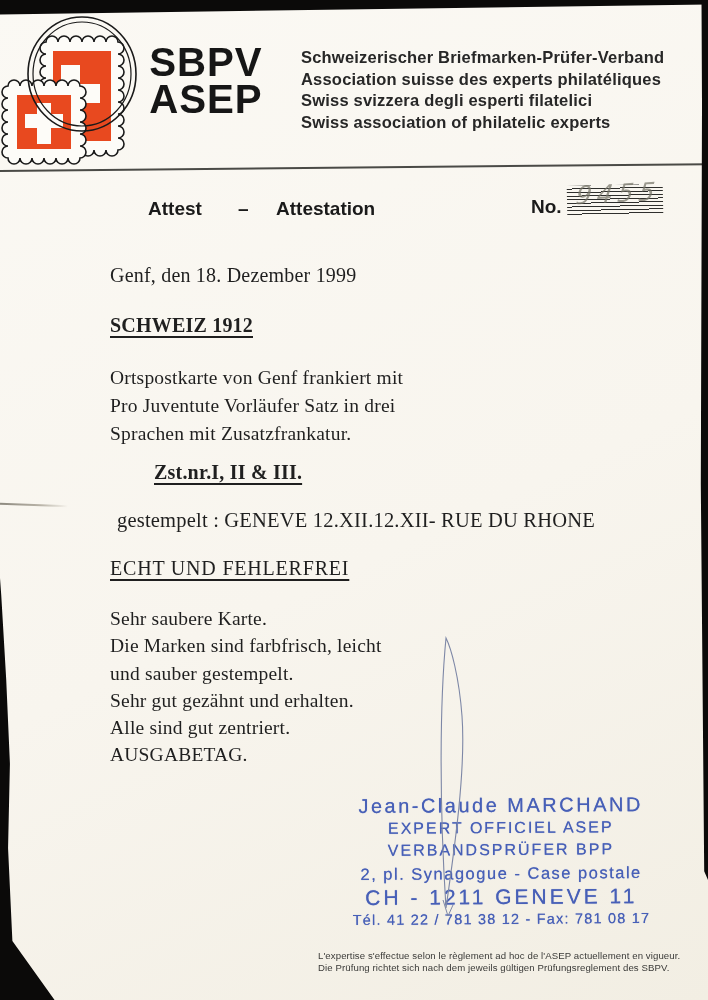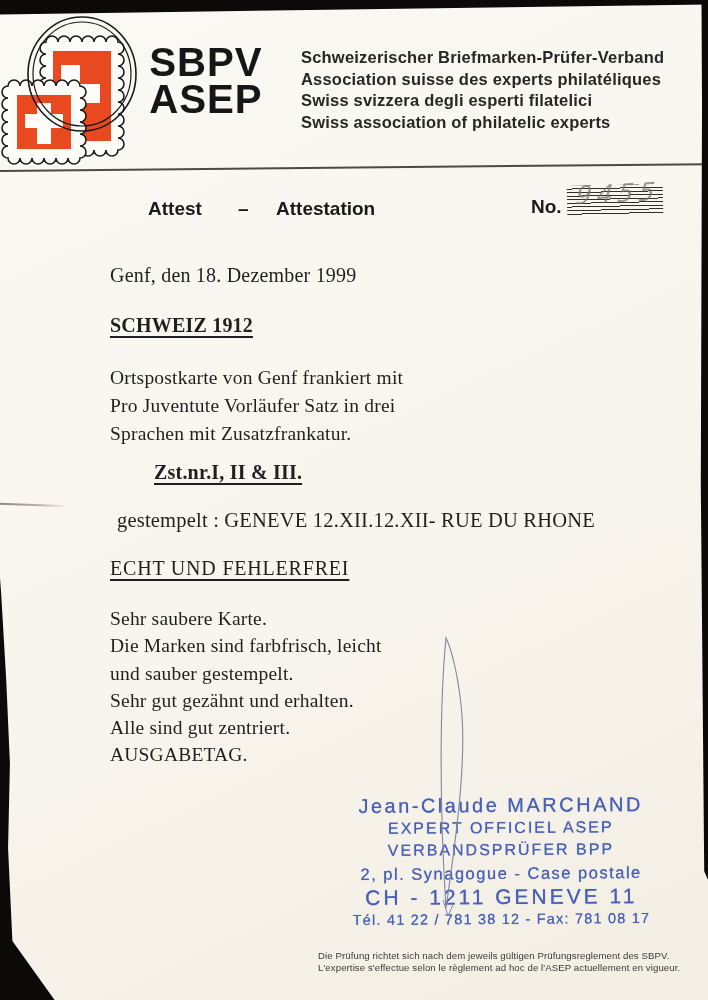--- a/index.html
+++ b/index.html
@@ -151,17 +151,17 @@
   <div class="stamp-block" style="color:#3a55b4;">
     <div class="s1">Jean-Claude  MARCHAND</div>
     <div class="s2">EXPERT OFFICIEL ASEP</div>
     <div class="s3">VERBANDSPRÜFER BPP</div>
     <div class="s4">2, pl. Synagogue - Case postale</div>
     <div class="s5">CH - 1211  GENEVE 11</div>
     <div class="s6">Tél. 41 22 / 781 38 12 - Fax: 781 08 17</div>
   </div>
 
   <div class="fineprint">
+    <div>L'expertise s'effectue selon le règlement ad hoc de l'ASEP actuellement en vigueur.</div>
     <div>Die Prüfung richtet sich nach dem jeweils gültigen Prüfungsreglement des SBPV.</div>
-    <div>L'expertise s'effectue selon le règlement ad hoc de l'ASEP actuellement en vigueur.</div>
   </div>
 
 </div>
 
 </body></html>

